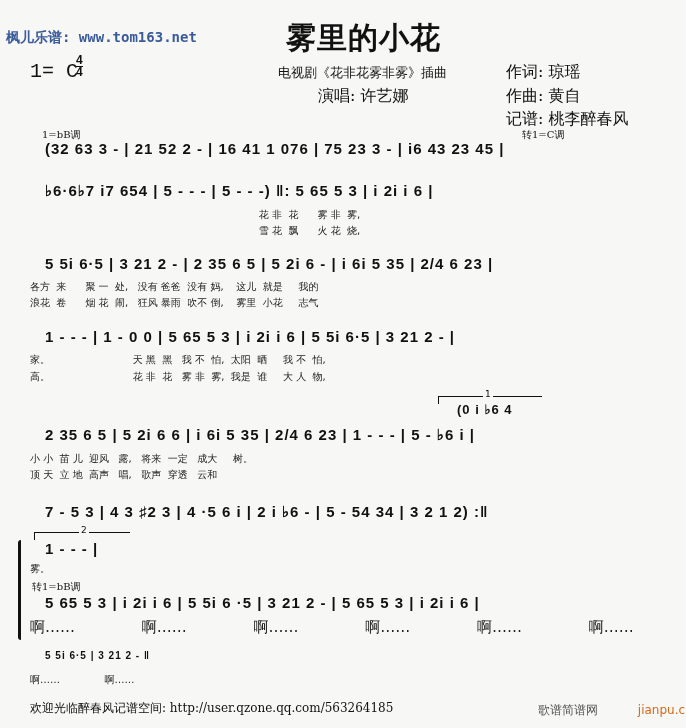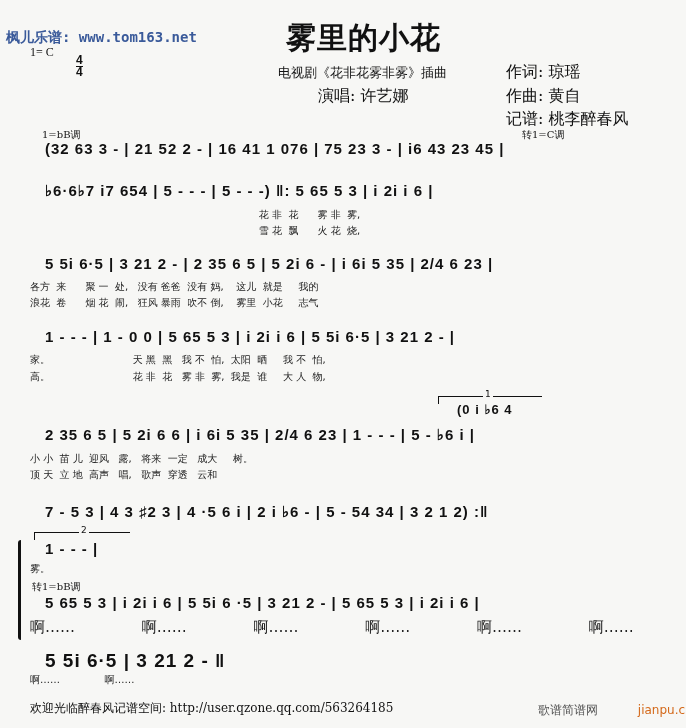--- a/index.html
+++ b/index.html
@@ -1,21 +1,21 @@
 <!DOCTYPE html>
 <html><head>
 <meta charset="utf-8">
 <style>
   * { box-sizing: border-box; margin: 0; padding: 0; }
   html, body { width: 686px; height: 728px; background: #f7f7f5; overflow: hidden; }
   body { position: relative; font-family: "DejaVu Sans", sans-serif; color: #111; }
   .abs { position: absolute; white-space: nowrap; }
   .site { left: 6px; top: 29px; font-size: 14px; font-weight: bold; color: #3a5a9a; font-family: "DejaVu Sans Mono", monospace; }
   .title { left: 286px; top: 18px; font-size: 30px; font-weight: bold; font-family: "DejaVu Serif", serif; letter-spacing: 1px; }
-  .key { left: 30px; top: 45px; font-size: 12px; font-family: Liberation Serif, serif; }
+  .key { left: 30px; top: 60px; font-size: 20px; font-family: Liberation Mono, monospace; }
   .ts { left: 76px; top: 55px; font-size: 12px; font-weight: bold; line-height: 11px; text-align: center; font-family: "Liberation Sans", sans-serif; }
   .ts .bar { border-bottom: 1px solid #111; }
   .sub { left: 278px; top: 64px; font-size: 13px; font-family: "DejaVu Serif", serif; }
   .singer { left: 318px; top: 86px; font-size: 16px; font-family: "DejaVu Serif", serif; }
   .credit { left: 506px; font-size: 16px; font-family: "DejaVu Serif", serif; }
   .small { font-size: 10px; font-family: "DejaVu Serif", serif; text-align: right; }
   .line { position: absolute; left: 30px; font-family: "Liberation Sans", sans-serif; font-weight: bold; font-size: 17px; white-space: pre; letter-spacing: 1px; margin-left: 15px; }
   .lyr { position: absolute; left: 30px; font-size: 10px; font-family: "DejaVu Sans", sans-serif; white-space: pre; color: #222; }
   .footer { left: 30px; top: 700px; font-size: 12px; font-family: "DejaVu Serif", serif; }
   .wm { left: 538px; top: 702px; font-size: 12px; color: #555; font-family: "DejaVu Serif", serif; }
@@ -71,20 +71,20 @@
 <div class="volta" style="left:34px;top:532px;width:96px">
     <span style="left:44px">2</span>
   </div>
 <div class="line" style="top:540px;font-size:15px">1 - - - |</div>
 <div class="lyr" style="top:562px">雾。</div>
 
 <div class="abs small" style="left:32px;top:580px">转1=bB调</div>
 <div class="line" style="top:594px;font-size:15px">5 65 5 3 | i 2i i 6 | 5 5i 6 ·5 | 3 21 2 - | 5 65 5 3 | i 2i i 6 |</div>
 <div class="lyr" style="top:618px;font-size:15px">啊……              啊……              啊……              啊……              啊……              啊……</div>
 
-<div class="line" style="top:650px;font-size:19px">5 5i 6·5 | 3 21 2 - ‖</div>
+<div class="line" style="top:650px;font-size:10px">5 5i 6·5 | 3 21 2 - ‖</div>
 <div class="lyr" style="top:673px;font-size:10px">啊……              啊……</div>
 
 <div class="abs footer">欢迎光临醉春风记谱空间: http://user.qzone.qq.com/563264185</div>
 <div class="abs wm">
   <span>歌谱简谱网</span>
   <b>jianpu.cn</b>
 </div>
 
 </body></html>

